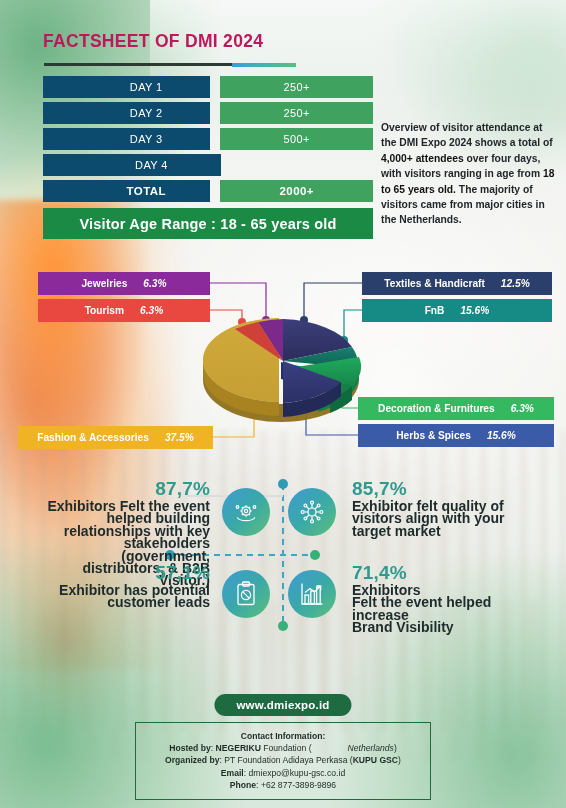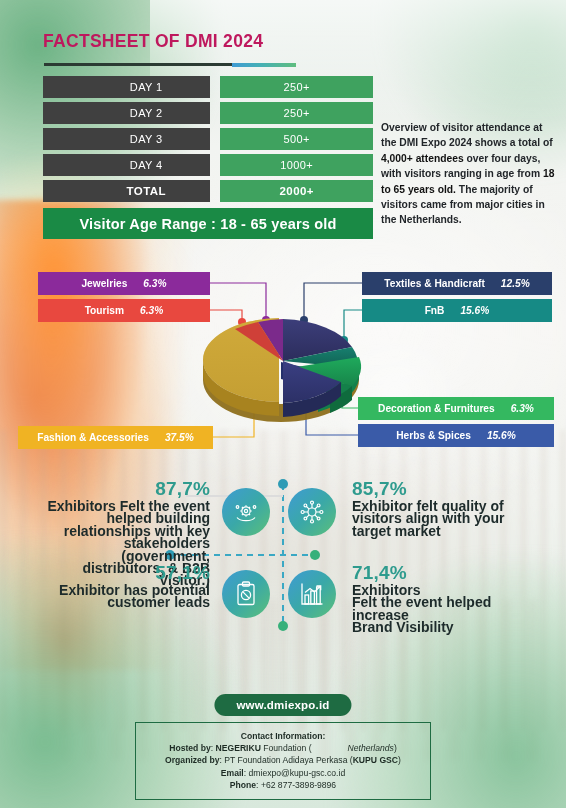--- a/index.html
+++ b/index.html
@@ -63,21 +63,21 @@
 
   .title{position:absolute;left:43px;top:31px;font-size:17.5px;font-weight:bold;
     letter-spacing:.3px;color:#be185d;}
   .rule{position:absolute;left:44px;top:63px;width:250px;height:2.5px;background:#2b3b33;}
   .rule-grad{position:absolute;left:232px;top:63px;width:64px;height:3.5px;
     background:linear-gradient(90deg,#3f9bd4 0%,#45b0b4 45%,#5fbd7e 100%);}
 
   
   .tbl{position:absolute;left:43px;top:76px;width:330px;}
   .trow{display:flex;gap:10px;margin-bottom:4px;}
-  .cell-l{width:139px;height:22px;background:#404040;display:flex;align-items:center;
+  .cell-l{width:139px;height:22px;background:#0c4a6e;display:flex;align-items:center;
     justify-content:center;color:#fff;font-size:11px;letter-spacing:.4px;padding-left:39px;}
   .cell-r{width:165px;height:22px;background:#3fa25f;display:flex;align-items:center;
     justify-content:center;color:#fff;font-size:11px;letter-spacing:.4px;}
   .trow.total .cell-l,.trow.total .cell-r{font-weight:bold;font-size:11.5px;}
   .agebar{margin-top:6px;width:330px;height:31px;background:#1a8a45;display:flex;
     align-items:center;justify-content:center;color:#fff;font-size:14.5px;font-weight:bold;
     letter-spacing:.2px;}
 
   .desc{position:absolute;left:381px;top:120px;width:175px;font-size:10.3px;
     line-height:15.4px;color:#22262a;font-weight:600;}
@@ -159,21 +159,20 @@
     <div class="trow">
       <div class="cell-l">DAY 2</div>
       <div class="cell-r">250+</div>
     </div>
     <div class="trow">
       <div class="cell-l">DAY 3</div>
       <div class="cell-r">500+</div>
     </div>
     <div class="trow">
       <div class="cell-l">DAY 4</div>
-      <div class="cell-r">1000+</div>
     </div>
     <div class="trow total">
       <div class="cell-l">TOTAL</div>
       <div class="cell-r">2000+</div>
     </div>
     <div class="agebar">Visitor Age Range : 18 - 65 years old</div>
   </div>
 
   <div class="desc">
     <span>Overview of visitor attendance at the DMI Expo 2024 shows a total of </span><b>4,000+ attendees</b><span> over four days, with visitors ranging in age from </span><b>18 to 65 years old.</b><span> The majority of visitors came from major cities in the Netherlands.</span>

